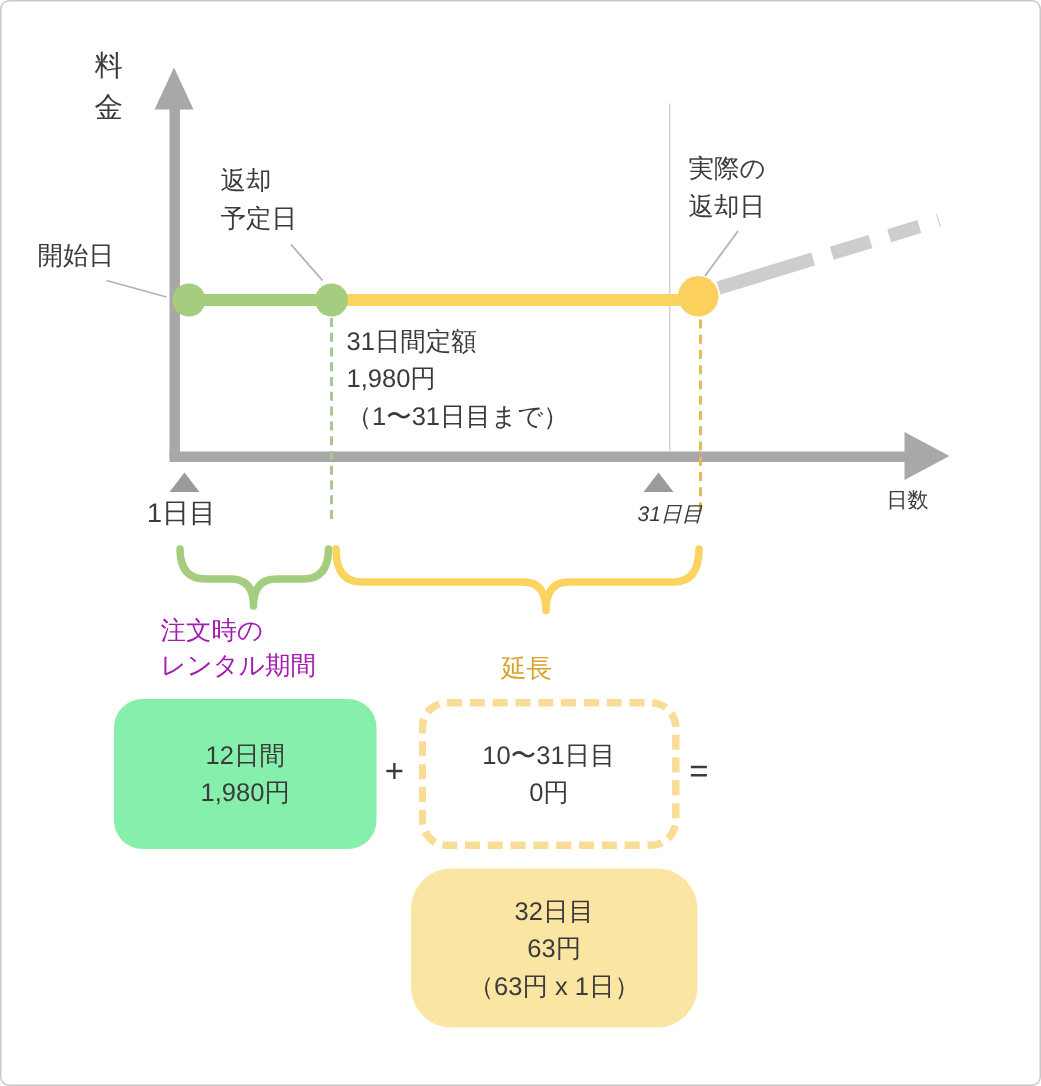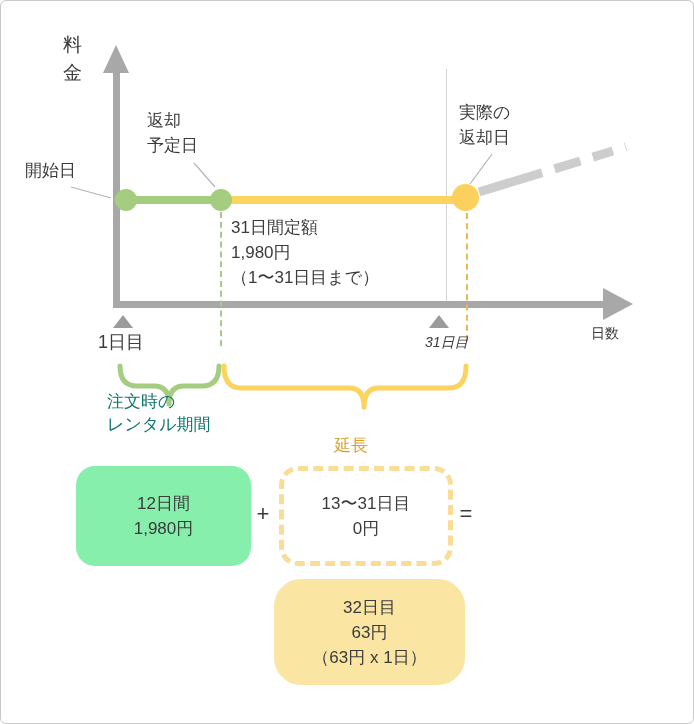--- a/index.html
+++ b/index.html
@@ -51,21 +51,21 @@
   
   .y-label{left:62px;top:30px;width:24px;font-size:19px;line-height:28px;word-break:break-all;}
   .x-label{left:590px;top:320px;width:56px;font-size:14px;}
   .start-label{left:24px;top:157px;width:70px;}
   .sched-label{left:146px;top:107px;width:68px;}
   .actual-label{left:458px;top:99px;width:68px;}
   .flatrate-note{left:230px;top:214px;width:206px;}
   .overage-note{left:488px;top:210px;width:126px;}
   .day1-label{left:97px;top:329px;width:52px;font-size:18px;}
   .day31-label{left:424px;top:329px;width:64px;font-size:14px;font-style:italic;}
-  .green-brace-label{left:106px;top:389px;width:124px;line-height:23px;color:#0f766e;}
+  .green-brace-label{left:106px;top:408px;width:124px;line-height:23px;color:#a21caf;}
   .yellow-brace-label{left:333px;top:432px;width:62px;color:#d9a02c;}
   
   .box{position:absolute;display:flex;align-items:center;justify-content:center;
     text-align:center;white-space:pre-line;font-size:17px;line-height:25px;
     box-sizing:border-box;border-radius:19px;}
   .box-green{left:75px;top:465px;width:175px;height:100px;background:#86efac;}
   .box-dashed{left:278px;top:465px;width:174px;height:100px;background:#fff;
     border:5px dashed #f9dc95;}
   .box-total{left:478px;top:465px;width:177px;height:100px;background:#fff;
     border:4px solid #c9c9c9;}
@@ -120,20 +120,20 @@
 （1〜31日目まで）</div>
   <div class="txt day1-label">1日目</div>
   <div class="txt day31-label">31日目</div>
   <div class="txt green-brace-label">注文時の
 レンタル期間</div>
   <div class="txt yellow-brace-label">延長</div>
 
   <div class="box box-green">12日間
 1,980円</div>
   <div class="op op-plus">+</div>
-  <div class="box box-dashed">13〜31日目
+  <div class="box box-dashed">10〜31日目
 0円</div>
   <div class="op op-eq">=</div>
   <div class="box box-overage">32日目
 63円
 （63円 x 1日）</div>
 
 </div>
 
 </body></html>

